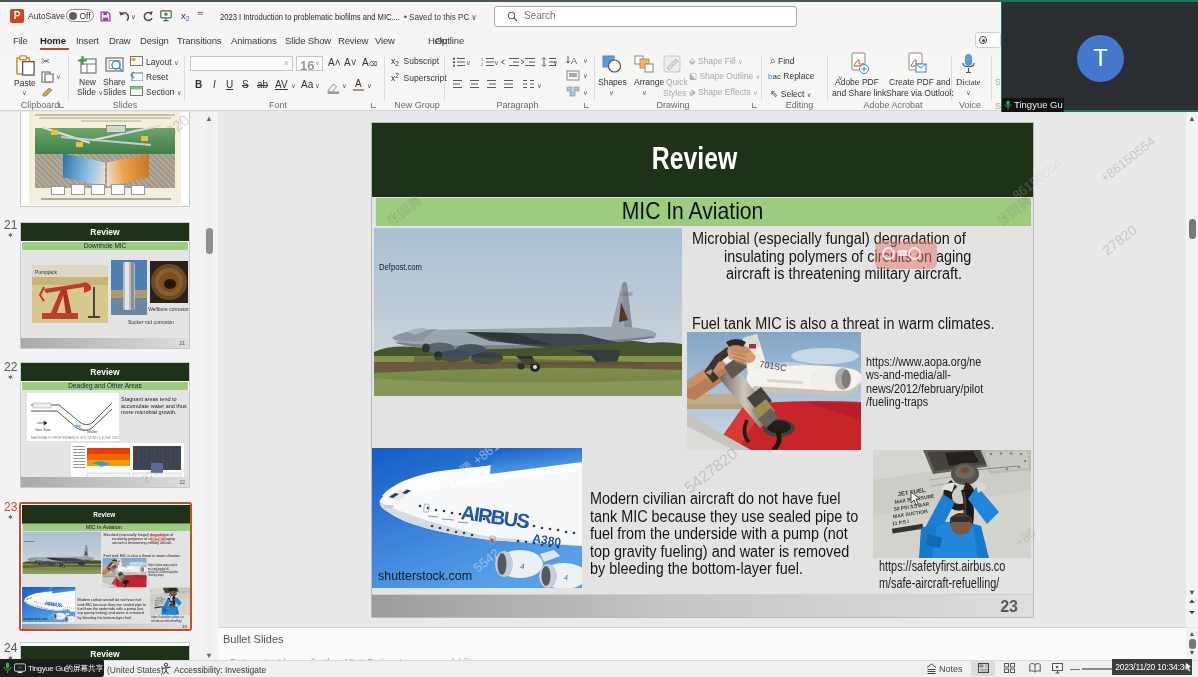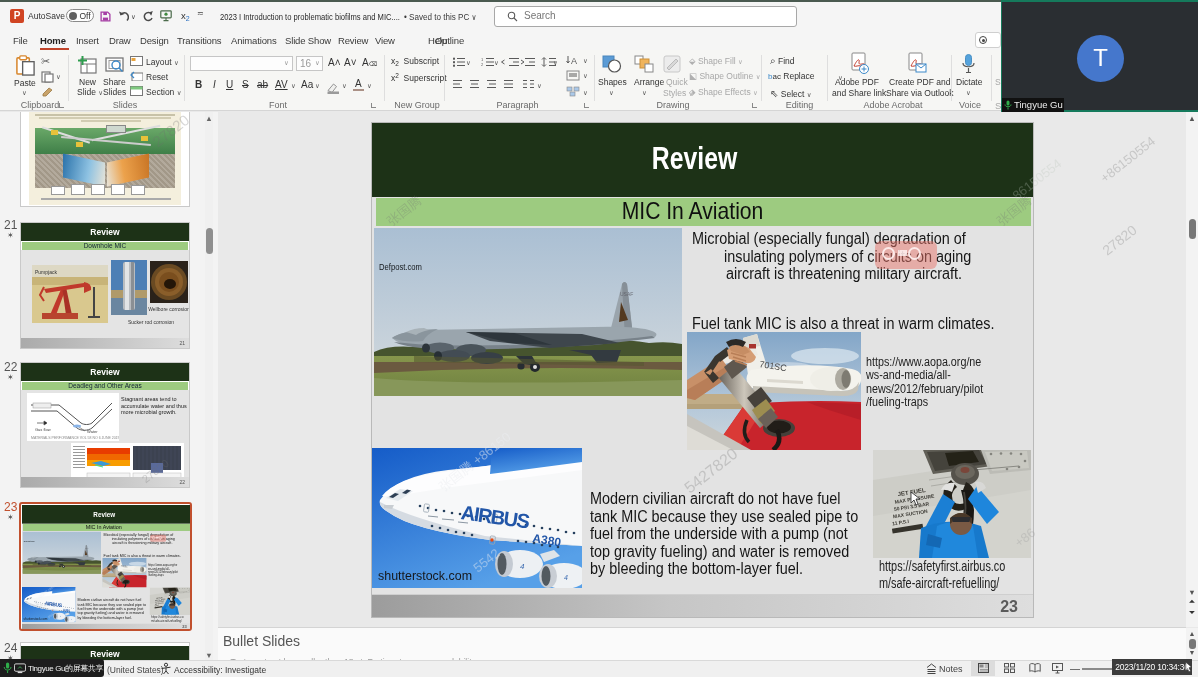--- a/index.html
+++ b/index.html
@@ -142,21 +142,21 @@
     <rect x="0.5" y="0.5" width="12" height="9" fill="#fff" stroke="#777"></rect>
     <rect x="0.5" y="0.5" width="12" height="3" fill="#7ec87e"></rect>
   </svg>
 <div class="rtx" style="left:146px;top:87px;">Section <span class="chev">∨</span></div>
 <div class="glabel" style="left:105px;width:40px;">Slides</div>
 <div class="gsep" style="left:184px;"></div>
 
 <div class="ab" style="left:190px;top:56px;width:103px;height:15px;background:#fdfdfd;border:1px solid #c6c6c6;"></div>
 <div class="ab" style="left:284px;top:59px;font-size:6.5px;color:#999;">∨</div>
 <div class="ab" style="left:296px;top:56px;width:27px;height:15px;background:#fdfdfd;border:1px solid #c6c6c6;"></div>
-<div class="ab" style="left:300px;top:58px;font-size:10px;color:#9a9a9a;">16</div>
+<div class="ab" style="left:300px;top:58px;font-size:13px;color:#9a9a9a;font-weight:bold;">16</div>
 <div class="ab" style="left:315px;top:59px;font-size:6.5px;color:#999;">∨</div>
 <div class="rtx" style="left:328px;top:57px;font-size:10px;">A˄</div>
 <div class="rtx" style="left:344px;top:57px;font-size:10px;">A˅</div>
 <div class="rtx" style="left:362px;top:57px;font-size:10px;">A<span style="font-size:6px;">⌫</span></div>
 <div class="rtx" style="left:195px;top:79px;font-weight:bold;font-size:10px;">B</div>
 <div class="rtx" style="left:213px;top:79px;font-style:italic;font-size:10px;">I</div>
 <div class="rtx" style="left:226px;top:79px;text-decoration:underline;font-size:10px;">U</div>
 <div class="rtx" style="left:242px;top:79px;text-decoration:line-through;font-size:10px;">S</div>
 <div class="rtx" style="left:257px;top:79px;font-size:10px;text-decoration:line-through;">ab</div>
 <div class="rtx" style="left:275px;top:79px;font-size:10px;text-decoration:underline;">AV</div>
@@ -292,21 +292,21 @@
 <div class="rtx" style="left:889px;top:77px;">Create PDF and</div>
 <div class="rtx" style="left:886px;top:88px;">Share via Outlook</div>
 <div class="glabel" style="left:858px;width:70px;">Adobe Acrobat</div>
 <div class="gsep" style="left:951px;"></div>
 
 <svg class="ab" style="left:962px;top:54px;" width="13" height="22" viewBox="0 0 13 22">
     <rect x="3.5" y="0.5" width="6" height="11" rx="3" fill="#55a3dc" stroke="#4a90c4"></rect>
     <path d="M1 9c0 5 11 5 11 0" fill="none" stroke="#555" stroke-width="1.2"></path>
     <path d="M6.5 14v4M4 18.5h5" stroke="#555" stroke-width="1.2"></path>
   </svg>
-<div class="rtx" style="left:956px;top:77px;">Dictate</div>
+<div class="rtx" style="left:956px;top:77px;font-family:Liberation Serif, serif;">Dictate</div>
 <div class="ab chev" style="left:966px;top:89px;">∨</div>
 <div class="glabel" style="left:952px;width:36px;">Voice</div>
 <div class="gsep" style="left:991px;"></div>
 <div class="rtx gray" style="left:995px;top:77px;">Se</div>
 <div class="rtx gray" style="left:995px;top:100px;font-size:9.5px;">Se</div>
 
 <div class="ab" style="left:1001px;top:0;width:197px;height:112px;background:#2a2e32;border-top:2px solid #157a5c;border-left:1px solid #157a5c;border-bottom:2px solid #157a5c;">
   <div class="ab" style="left:75px;top:33px;width:47px;height:47px;border-radius:50%;background:#4577cc;color:#fff;font-size:24px;text-align:center;line-height:46px;">T</div>
   <div class="ab" style="left:0;top:96px;width:62px;height:14px;background:#111;color:#eee;font-size:9.5px;line-height:14px;">
     <svg style="position:absolute;left:2px;top:2px;" width="8" height="10" viewBox="0 0 8 10">
@@ -1020,21 +1020,21 @@
   </div>
 
 <div class="ab" style="left:1186px;top:112px;width:12px;height:515px;background:#f3f3f3;"></div>
 <div class="ab" style="left:1187px;top:114px;width:10px;height:9px;font-size:7.5px;color:#555;text-align:center;">▲</div>
 <div class="ab" style="left:1189px;top:219px;width:7px;height:20px;background:#777;border-radius:3.5px;"></div>
 <div class="ab" style="left:1187px;top:588px;width:10px;height:9px;font-size:7.5px;color:#555;text-align:center;">▼</div>
 <div class="ab" style="left:1187px;top:597px;width:10px;height:10px;font-size:8px;color:#333;text-align:center;">⏶</div>
 <div class="ab" style="left:1187px;top:608px;width:10px;height:10px;font-size:8px;color:#333;text-align:center;">⏷</div>
 
 <div class="ab" style="left:218px;top:627px;width:968px;height:33px;background:#fafafa;border-top:1px solid #d4d4d4;overflow:hidden;">
-  <div class="ab" style="left:5px;top:5px;font-size:14px;color:#555;">Bullet Slides</div>
+  <div class="ab" style="left:5px;top:5px;font-size:11px;color:#555;">Bullet Slides</div>
   <div class="ab" style="left:5px;top:28.5px;font-size:8.5px;color:#999;">•&nbsp; Text must not be smaller than 18 pt. Frutiger to ensure readability.</div>
 </div>
 <div class="ab" style="left:1186px;top:628px;width:12px;height:32px;background:#f3f3f3;"></div>
 <div class="ab" style="left:1187px;top:630px;width:10px;height:8px;font-size:7px;color:#555;text-align:center;">▲</div>
 <div class="ab" style="left:1189px;top:639px;width:7px;height:10px;background:#777;border-radius:3px;"></div>
 <div class="ab" style="left:1187px;top:649px;width:10px;height:8px;font-size:7px;color:#555;text-align:center;">▼</div>
 
 <div class="ab" id="status"></div>
 <div class="ab" style="left:107px;top:664.5px;font-size:8.5px;color:#444;">(United States)</div>
 <svg class="ab" style="left:160px;top:662px;" width="12" height="13" viewBox="0 0 12 13">

